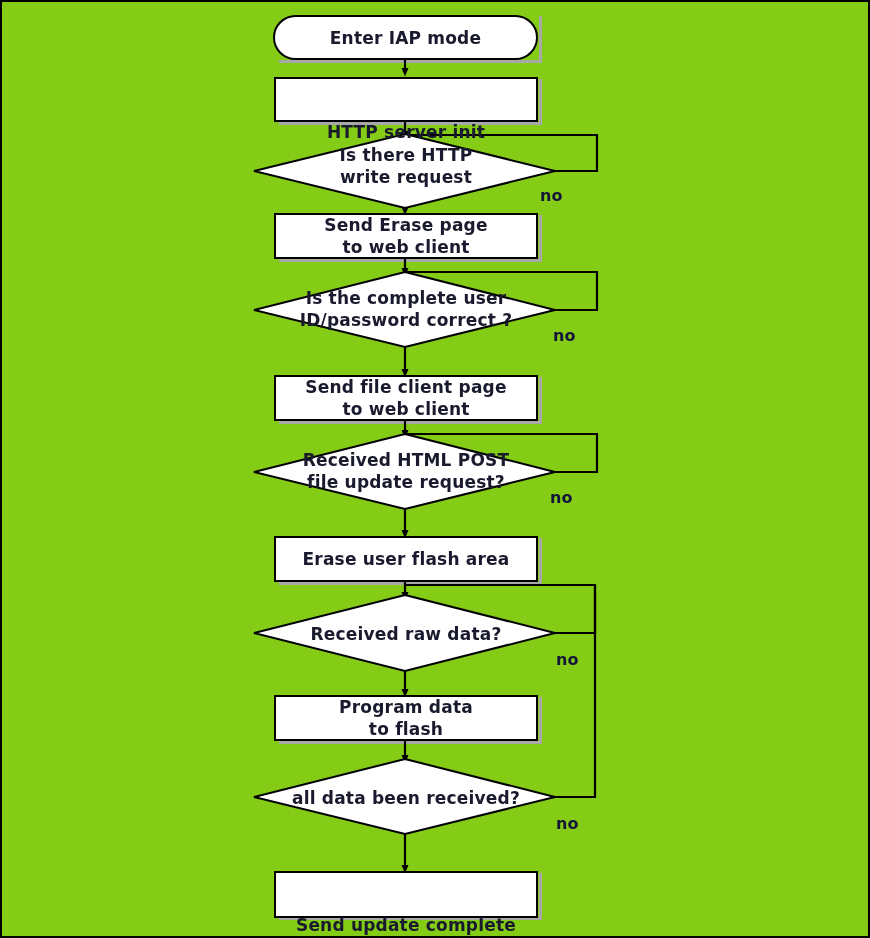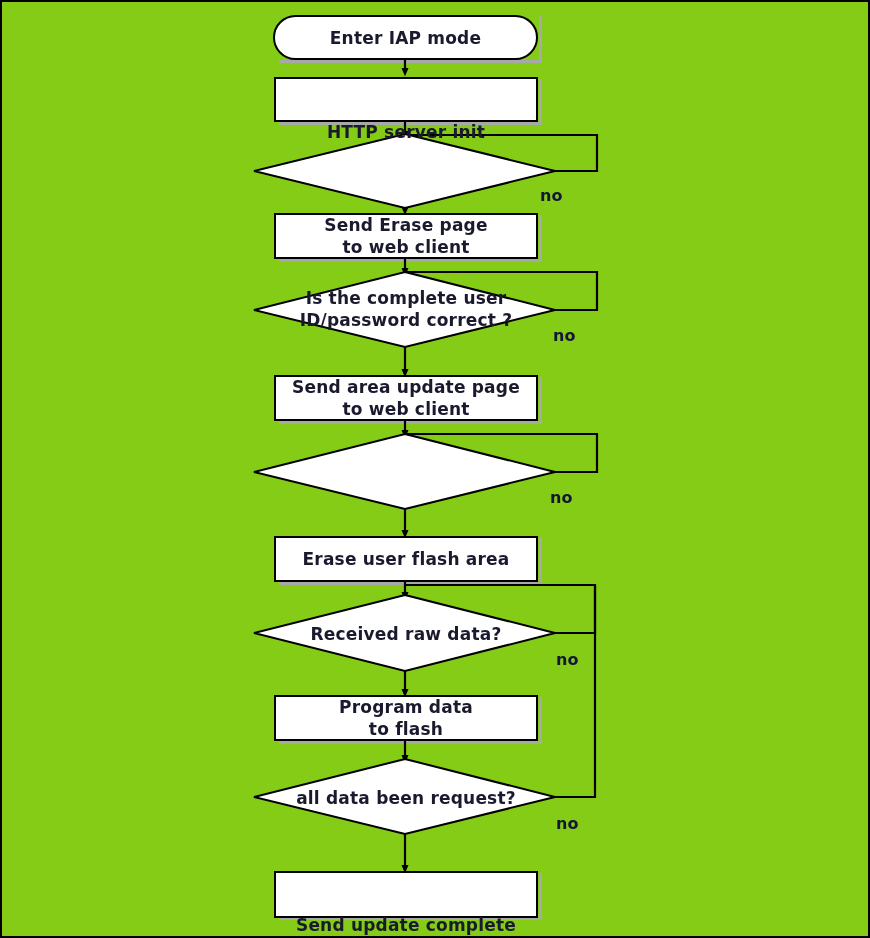--- a/index.html
+++ b/index.html
@@ -110,39 +110,43 @@
       <polygon points="403,432 553,470 403,507 252,470"></polygon>
       <polygon points="403,593 553,631 403,669 252,631"></polygon>
       <polygon points="403,757 553,795 403,832 252,795"></polygon>
     </g>
   </svg>
 
   <div class="node-label" style="left:272px;top:14px;width:263px;height:43px;">Enter IAP mode</div>
 
   <div class="node-label" style="left:273px;top:76px;width:262px;height:43px;margin-top:32px;">HTTP server init</div>
 
+  <div class="node-label" style="left:273px;top:140px;width:262px;height:48px;">Is there HTTP
+write request</div>
 
   <div class="node-label" style="left:273px;top:212px;width:262px;height:44px;">Send Erase page
 to web client</div>
 
   <div class="node-label" style="left:263px;top:283px;width:282px;height:48px;">Is the complete user
 ID/password correct ?</div>
 
-  <div class="node-label" style="left:273px;top:374px;width:262px;height:44px;">Send area update page
+  <div class="node-label" style="left:273px;top:374px;width:262px;height:44px;">Send file client page
 to web client</div>
 
+  <div class="node-label" style="left:268px;top:445px;width:272px;height:48px;">Received HTML POST
+file update request?</div>
 
   <div class="node-label" style="left:273px;top:535px;width:262px;height:44px;border-radius:14px;">Erase user flash area</div>
 
   <div class="node-label" style="left:273px;top:694px;width:262px;height:44px;">Program data
 to flash</div>
 
   <div class="node-label" style="left:273px;top:608px;width:262px;height:48px;">Received raw data?</div>
 
-  <div class="node-label" style="left:268px;top:772px;width:272px;height:48px;">all data been request?</div>
+  <div class="node-label" style="left:268px;top:772px;width:272px;height:48px;">all data been received?</div>
 
   <div class="node-label" style="left:273px;top:911px;width:262px;height:45px;">Send update complete
 page to web client</div>
 
   <div class="edge-label" style="left:538px;top:149px;">no</div>
 
   <div class="edge-label" style="left:551px;top:289px;">no</div>
 
   <div class="edge-label" style="left:548px;top:451px;">no</div>
 

